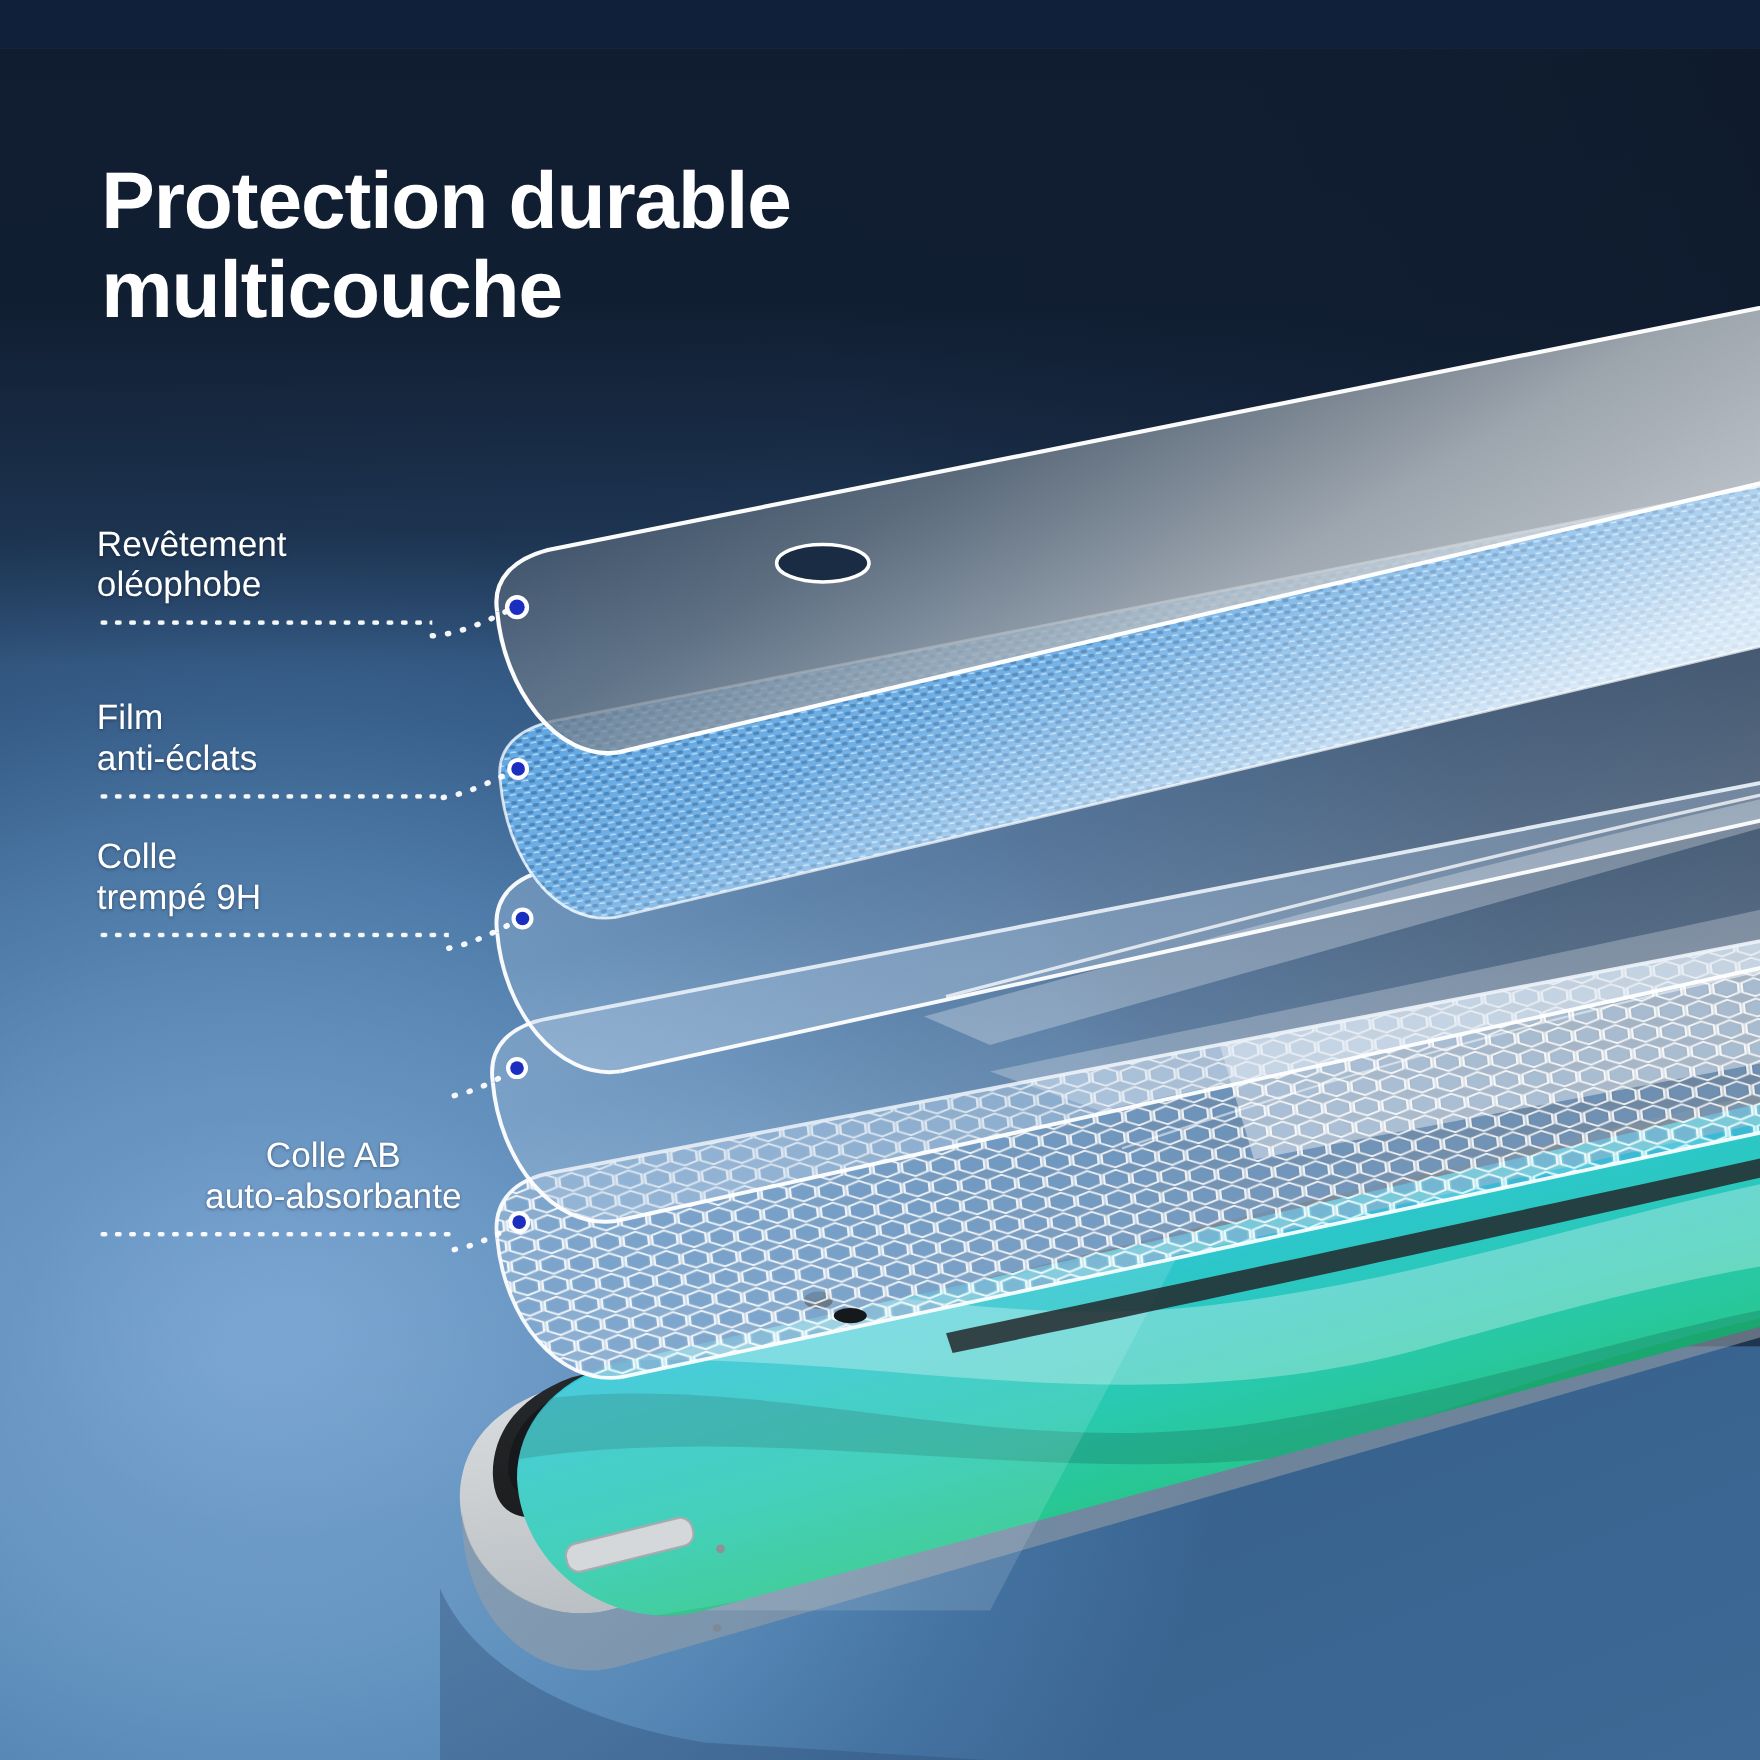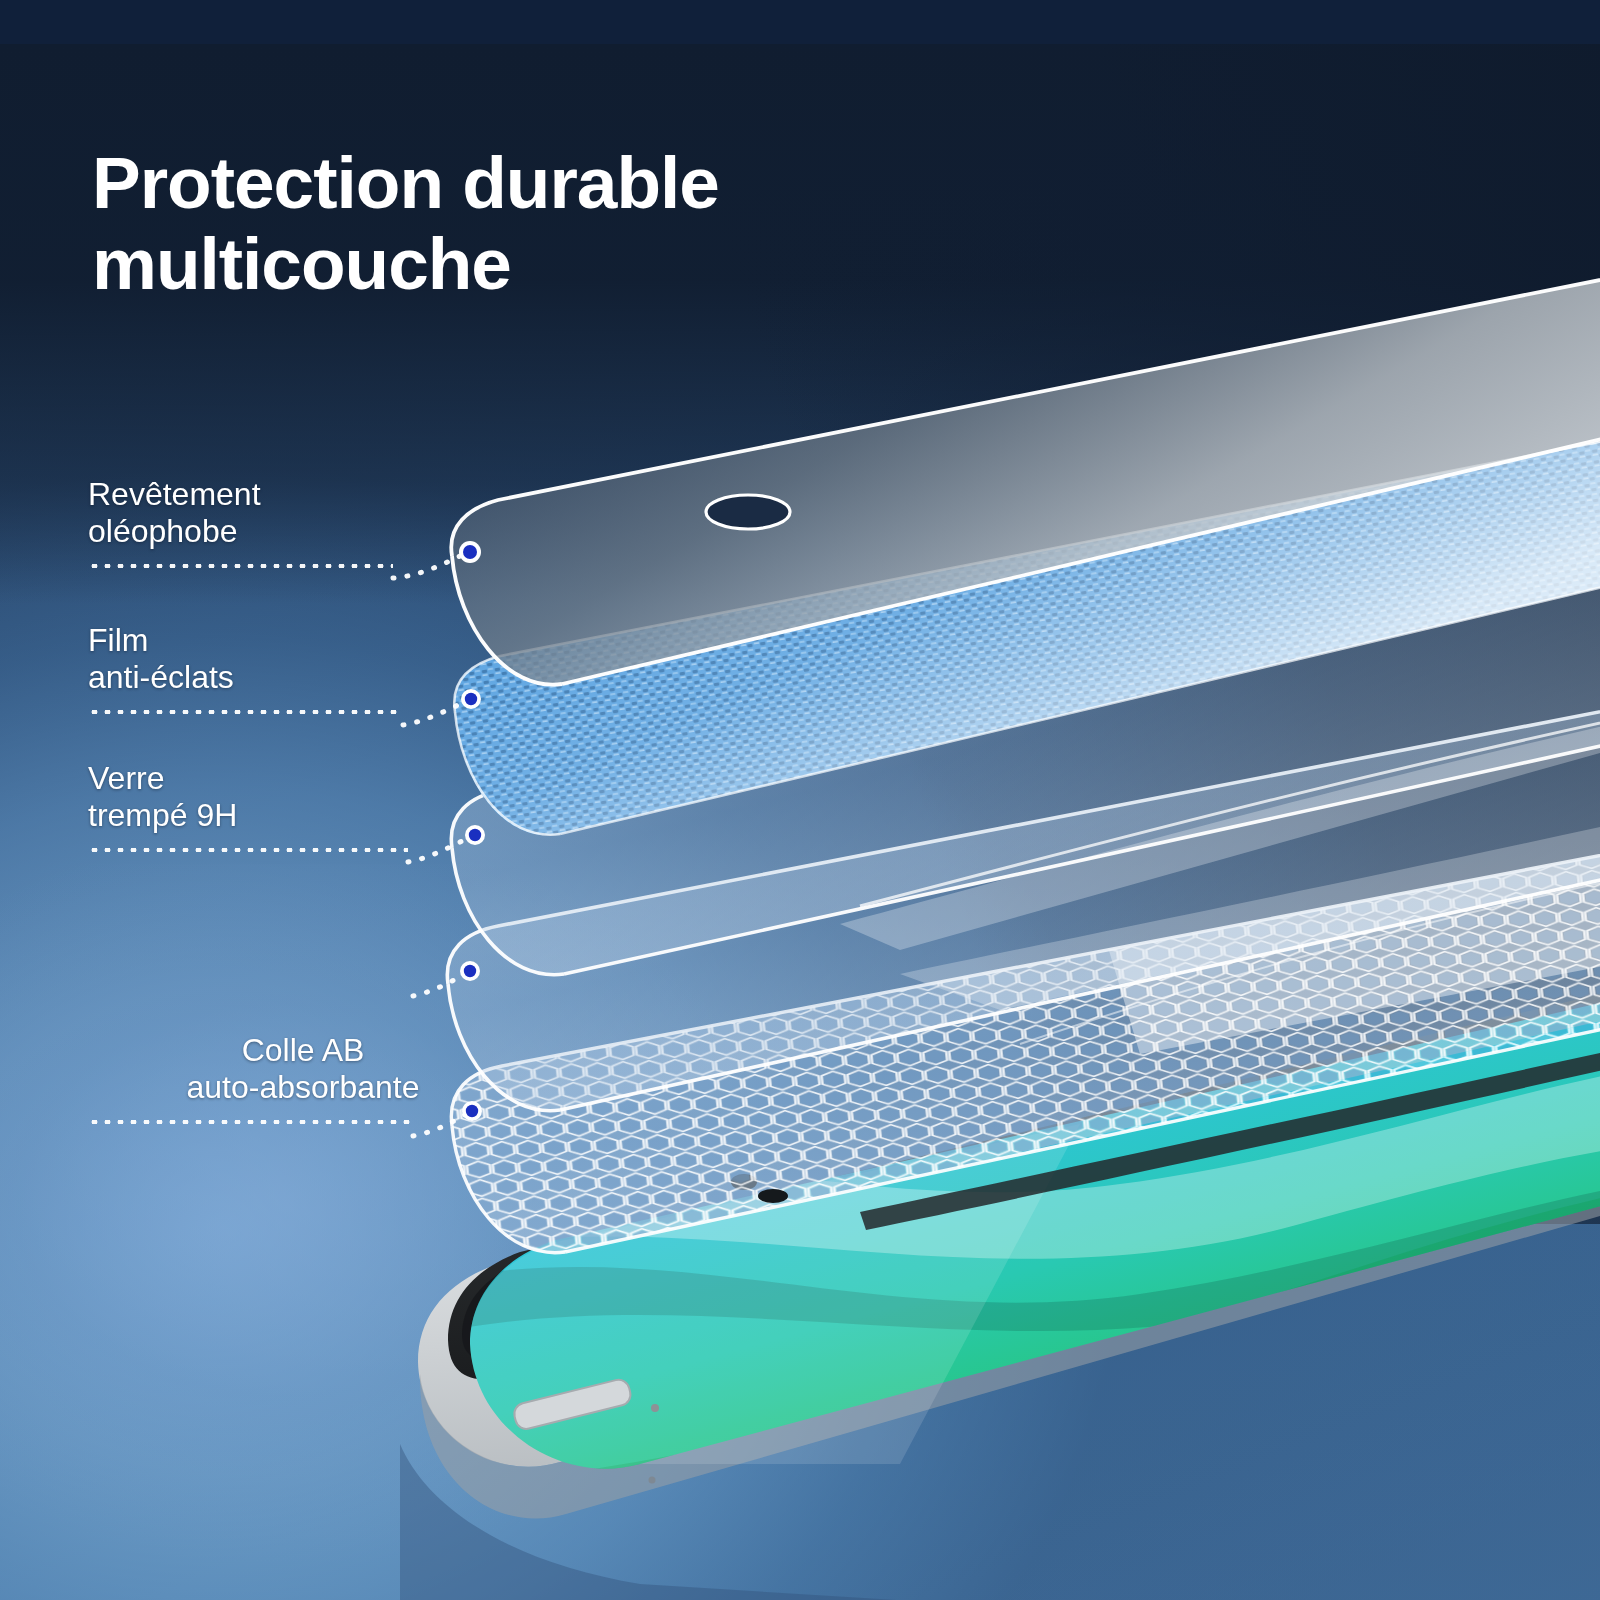--- a/index.html
+++ b/index.html
@@ -63,21 +63,21 @@
   .callout .leader {
     margin-top:13px;
     height:4px;
     background-image:radial-gradient(circle, #ffffff 42%, rgba(255,255,255,0) 46%);
     background-size:13px 4px;
     background-repeat:repeat-x;
     opacity:.95;
   }
 
   .c1 { top:432px; }  .c1 .leader { width:305px; }
-  .c2 { top:578px; }  .c2 .leader { width:315px; }
+  .c2 { top:590px; }  .c2 .leader { width:315px; }
   .c3 { top:716px; }  .c3 .leader { width:320px; }
   .c4 { top:878px; }  .c4 .leader { width:325px; }
   .c5 { top:988px;text-align:center; }  .c5 .leader { width:325px; }
 
   svg.art { position:absolute; left:0; top:0; }
 </style>
 </head>
 <body>
 
 <div id="stage">
@@ -308,21 +308,21 @@
       <div class="ctext">Revêtement
 oléophobe</div>
       <div class="leader"></div>
     </div>
     <div class="callout c2">
       <div class="ctext">Film
 anti-éclats</div>
       <div class="leader"></div>
     </div>
     <div class="callout c3">
-      <div class="ctext">Verre
+      <div class="ctext">Colle
 trempé 9H</div>
       <div class="leader"></div>
     </div>
     <div class="callout c5">
       <div class="ctext">Colle AB
 auto-absorbante</div>
       <div class="leader"></div>
     </div>
   </div>
 

